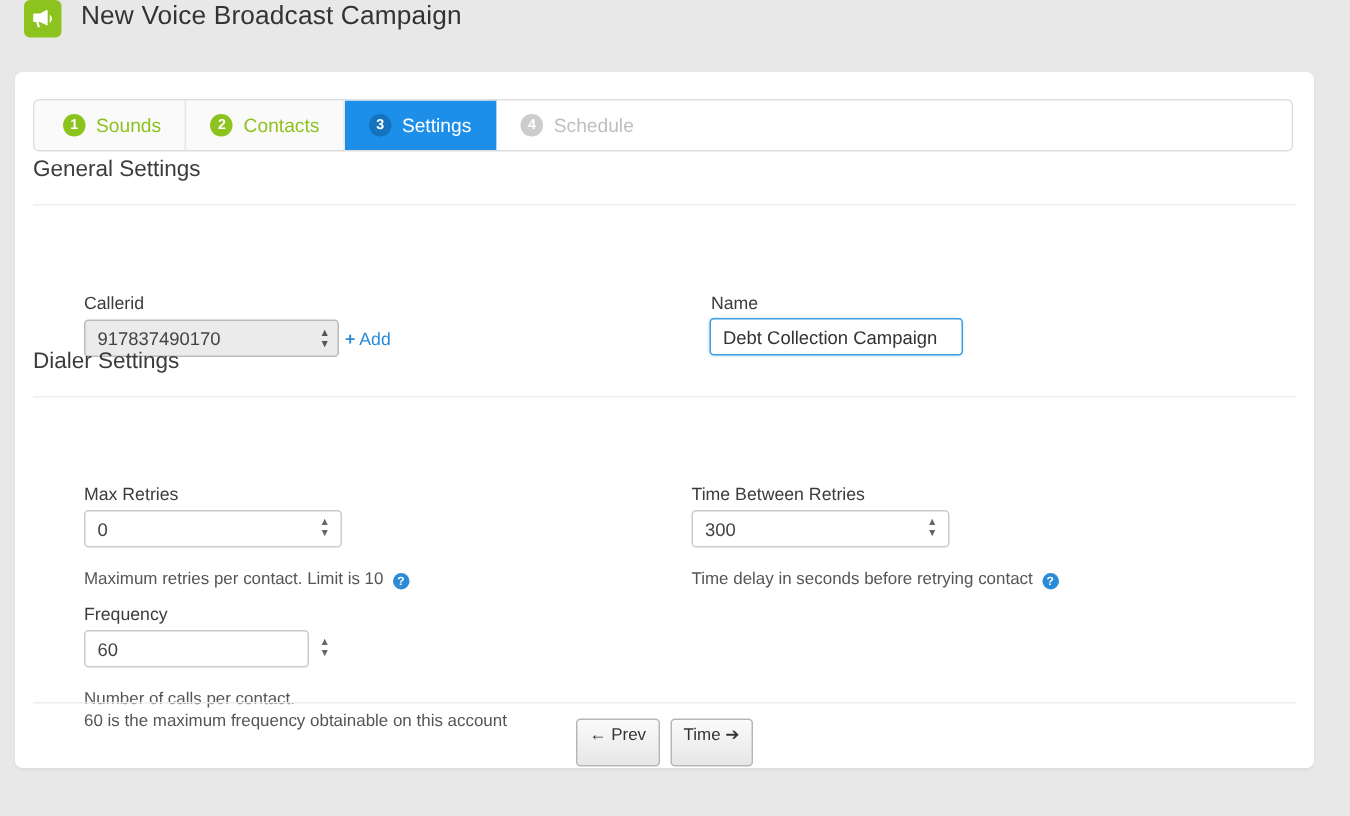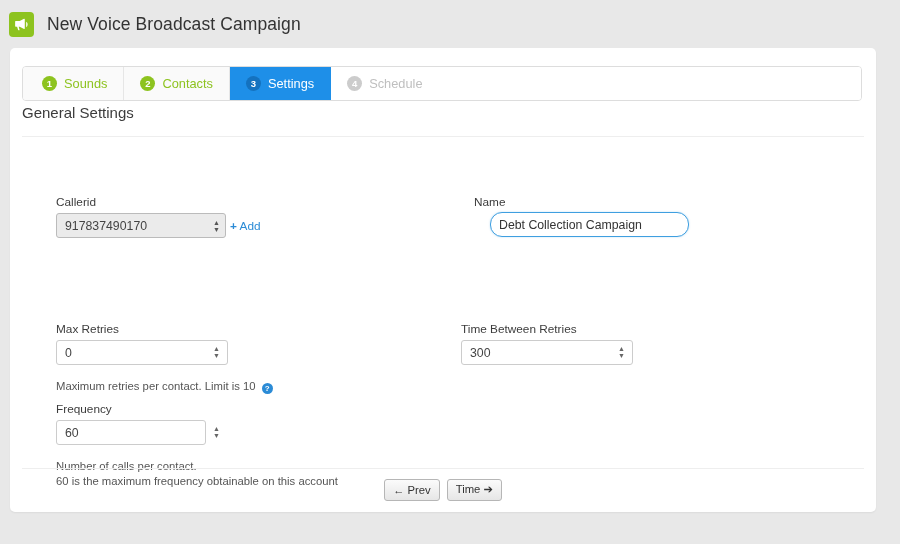--- a/index.html
+++ b/index.html
@@ -8,22 +8,22 @@
     width: 900px; height: 544px;
     background: #e8e8e8;
     font-family: "Liberation Sans", sans-serif;
     overflow: hidden;
   }
 
   
   #page-header {
     height: 48px;
     display: flex;
-    align-items: center;
-    padding-left: 9px;
+    align-items: flex-start;
+    padding-left: 16px;
   }
   #brand-icon {
     width: 25px; height: 25px;
     border-radius: 4px;
     background: #8dc31f;
     display: flex; align-items: center; justify-content: center;
     flex: 0 0 auto;
   }
   #brand-icon svg { display: block; }
   #page-title {
@@ -204,21 +204,21 @@
     top: 431px; left: 0; width: 866px;
     display: flex; justify-content: center; gap: 7px;
   }
   .navbtn {
     font-family: "Liberation Sans", sans-serif;
     font-size: 11.3px;
     color: #333333;
     background: linear-gradient(#fbfbfb, #e6e6e6);
     border: 1px solid #b6b6b6;
     border-radius: 3px;
-    padding: 3px 8px 4px;
+    padding: 3px 8px 14px;
     cursor: pointer;
     white-space: nowrap;
     text-align: center;
   }
 </style>
 </head>
 <body>
 
 <div id="page-header">
   <div id="brand-icon">
@@ -259,34 +259,39 @@
       <option>917837490170</option>
     </select>
     <div class="sel-arrows">▲<br>▼</div>
   </div>
   <div id="add-callerid" style="left:220px; top:171px;">
     <span class="plus">+</span>
     <span>Add</span>
   </div>
 
   <div class="field-label" style="left:464px; top:147px;">Name</div>
-  <input class="txt focused" style="left: 480px; top: 164px; width: 199px; border-radius: 12px;" value="Debt Collection Campaign">
-
+  <input class="txt focused" style="left: 463px; top: 164px; width: 169px;" value="Debt Collection Campaign">
+
+  <div class="section-head" id="dialer-head">Dialer Settings</div>
 
   <div class="field-label" style="left:46px; top:274px;">Max Retries</div>
   <input class="txt" style="left: 46px; top: 292px; width: 172px;" value="0">
   <div class="spin" style="left:203px; top:297px;">▲<br>▼</div>
   <div class="help-text" style="left:46px; top:331px;">
     <span>Maximum retries per contact. Limit is 10</span>
     <span class="qmark">?</span>
   </div>
 
   <div class="field-label" style="left:451px; top:274px;">Time Between Retries</div>
   <input class="txt" style="left: 451px; top: 292px; width: 172px;" value="300">
   <div class="spin" style="left:608px; top:297px;">▲<br>▼</div>
+  <div class="help-text" style="left:451px; top:331px;">
+    <span>Time delay in seconds before retrying contact</span>
+    <span class="qmark">?</span>
+  </div>
 
   <div class="field-label" style="left:46px; top:354px;">Frequency</div>
   <input class="txt" style="left: 46px; top: 372px; width: 150px;" value="60">
   <div class="spin" style="left:203px; top:377px;">▲<br>▼</div>
   <div class="help-text" style="left:46px; top:411px;">Number of calls per contact.</div>
   <div class="help-text" style="left:46px; top:426px;">60 is the maximum frequency obtainable on this account</div>
 
   <div id="footer-sep"></div>
   <div id="nav-buttons">
     <button class="navbtn">

